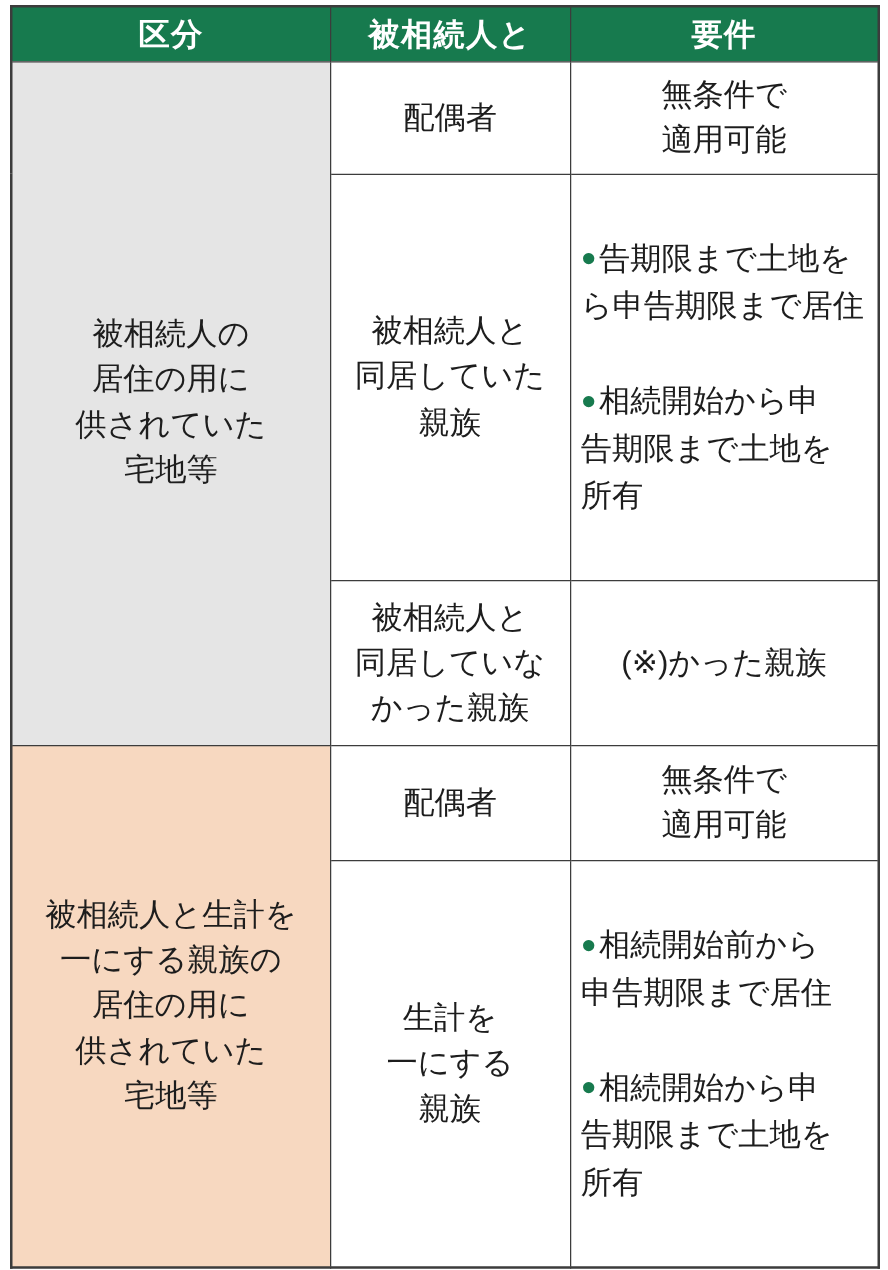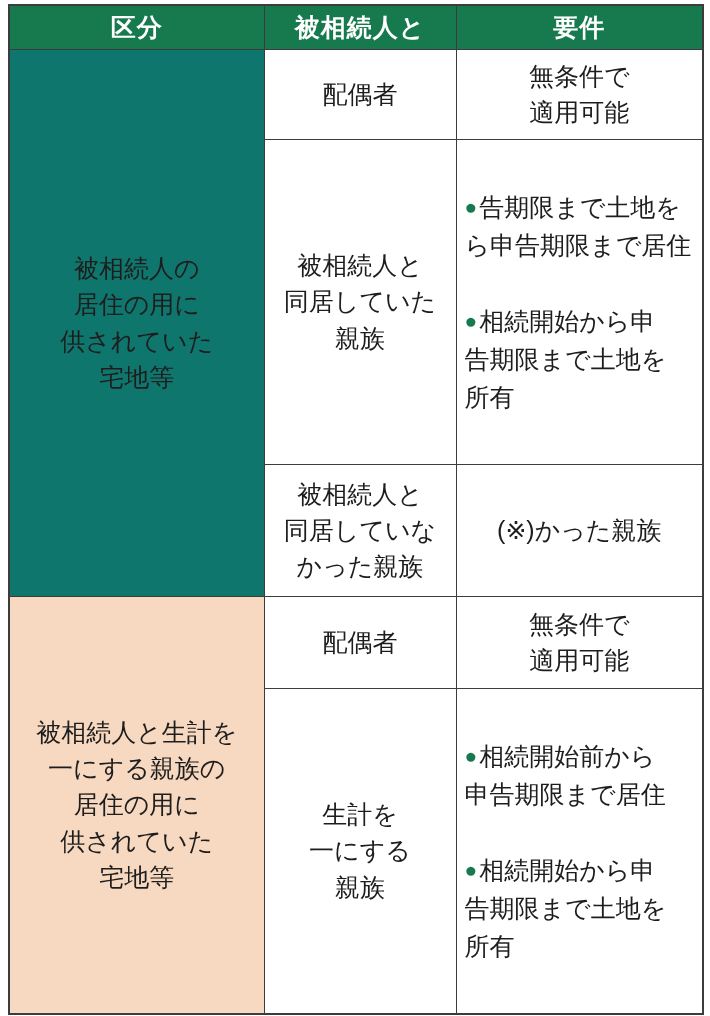--- a/index.html
+++ b/index.html
@@ -47,21 +47,21 @@
   td {
     border: 1.5px solid #3c3c3c;
     font-size: 25px;
     text-align: center;
     vertical-align: middle;
     white-space: pre-line;
     line-height: 1.45;
     color: #1d1d1d;
     padding: 4px;
   }
-  td.cat-green { background: #0f766e; }
+  td.cat-green { background: #e5e5e5; font-family: Liberation Serif, serif; }
   td.cat-peach { background: #f7d8c0; }
   tr.r1 { height: 90px; }
   tr.r2 { height: 201px; }
   tr.r3 { height: 132px; }
   tr.r4 { height: 92px; }
   tr.r5 { height: 210px; }
   td.req-list {
     text-align: left;
     padding: 10px 6px 10px 8px;
     line-height: 1.52;

